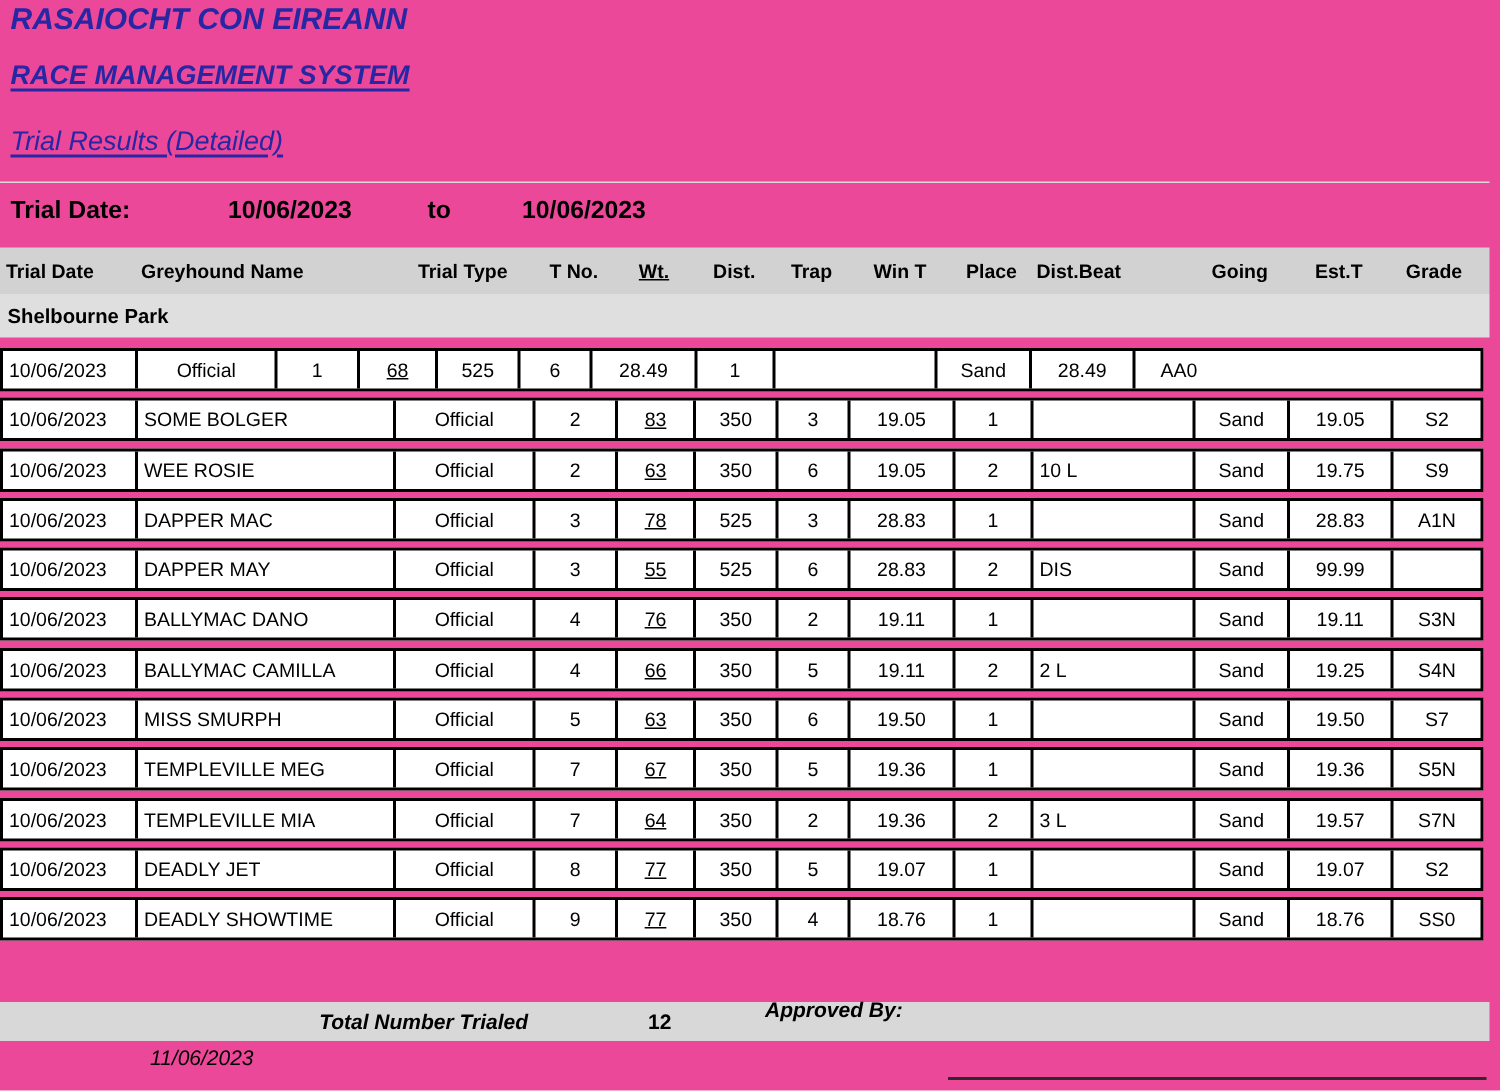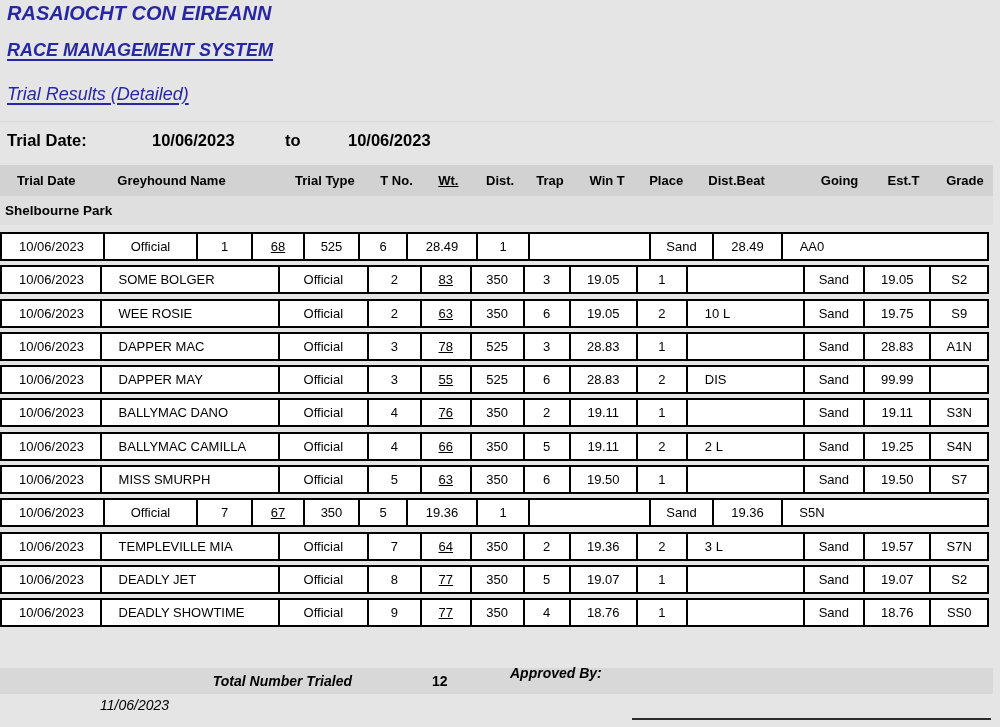--- a/index.html
+++ b/index.html
@@ -1,18 +1,18 @@
 <!DOCTYPE html>
 <html style="--blue: #2727a3; --hdr-gray: #d2d2d2; --sec-gray: #dfdfdf; --foot-gray: #d8d8d8;"><head>
 <meta charset="utf-8">
 <style>
   :root { --blue:#2727a3; --hdr-gray:#d2d2d2; --sec-gray:#dfdfdf; --foot-gray:#d8d8d8; }
   html,body { margin:0; padding:0; background:#fff; }
   body { width:1000px; height:727px; font-family:"Liberation Sans", sans-serif; color:#000; }
-  .page { position:relative; width:1000px; height:727px; overflow:hidden; background:#e5e5e5; }
+  .page { position:relative; width:1000px; height:727px; overflow:hidden; background:#ec4899; }
 
   .t1 { position:absolute; left:7px; top:2px; font-size:20px; font-weight:bold; font-style:italic; color:var(--blue); white-space:nowrap; }
   .t2 { position:absolute; left:7px; top:40px; font-size:18px; font-weight:bold; font-style:italic; color:var(--blue);
         text-decoration:underline; text-decoration-thickness:2px; text-underline-offset:3px; white-space:nowrap; }
   .t3 { position:absolute; left:7px; top:84px; font-size:18px; font-weight:normal; font-style:italic; color:var(--blue);
         text-decoration:underline; text-decoration-thickness:2px; text-underline-offset:3px; white-space:nowrap; }
   .divider { position:absolute; left:0; top:121px; width:993px; height:1px; background:#d9d9d9; }
 
   .dl { position:absolute; top:131px; font-size:16.5px; font-weight:bold; white-space:nowrap; }
   .dl-label { left:7px; } .dl-from { left:152px; } .dl-to { left:285px; } .dl-end { left:348px; }
@@ -20,21 +20,21 @@
   .header-strip { position:absolute; left:0; top:165px; width:993px; height:31px; background:var(--hdr-gray);
                   display:flex; align-items:center; font-weight:bold; font-size:13px; }
   .section-strip { position:absolute; left:0; top:196px; width:993px; height:29px; background:var(--sec-gray);
                    display:flex; align-items:center; font-weight:bold; font-size:13.5px; padding-left:5px; box-sizing:border-box; }
 
   .rows { position:absolute; left:0; top:232px; width:989px; }
   .trow { display:flex; border:2px solid #000; height:29px; margin-bottom:4.3px; box-sizing:border-box; background:#fff; width:989px; }
   .tcell { border-right:2px solid #000; box-sizing:border-box; display:flex; align-items:center; justify-content:center;
            font-size:13px; overflow:hidden; white-space:nowrap; }
   .tcell:last-child { border-right:none; }
-  .tcell.al, .hcell.al { justify-content:flex-start; text-align:center; padding-left:4px;margin-left:13px; }
+  .tcell.al, .hcell.al { justify-content:flex-start; text-align:center; padding-left:4px; }
   .hcell { box-sizing:border-box; display:flex; align-items:center; justify-content:center; overflow:hidden; white-space:nowrap; }
 
   .w0{width:90px;} .w1{width:172px;} .w2{width:93px;} .w3{width:55px;} .w4{width:52px;text-decoration:underline;} .w5{width:55px;}
   .w6{width:48px;} .w7{width:70px;} .w8{width:52px;} .w9{width:108px;} .w10{width:63px;} .w11{width:69px;} .w12{width:58px;}
 
   .footer-bar { position:absolute; left:0; top:668px; width:993px; height:26px; background:var(--foot-gray); }
   .f-total-label { position:absolute; left:100px; top:668px; width:252px; height:26px; display:flex; align-items:center;
                    justify-content:flex-end; font-weight:bold; font-style:italic; font-size:14px; }
   .f-total-value { position:absolute; left:432px; top:668px; height:26px; display:flex; align-items:center;
                    font-weight:bold; font-size:14px; }
@@ -193,20 +193,21 @@
         <div class="tcell w6">6</div>
         <div class="tcell w7">19.50</div>
         <div class="tcell w8">1</div>
         <div class="tcell w9 al"></div>
         <div class="tcell w10">Sand</div>
         <div class="tcell w11">19.50</div>
         <div class="tcell w12">S7</div>
       </div>
       <div class="trow">
         <div class="tcell w0 al">10/06/2023</div>
+        <div class="tcell w1 al">TEMPLEVILLE MEG</div>
         <div class="tcell w2">Official</div>
         <div class="tcell w3">7</div>
         <div class="tcell w4">67</div>
         <div class="tcell w5">350</div>
         <div class="tcell w6">5</div>
         <div class="tcell w7">19.36</div>
         <div class="tcell w8">1</div>
         <div class="tcell w9 al"></div>
         <div class="tcell w10">Sand</div>
         <div class="tcell w11">19.36</div>

